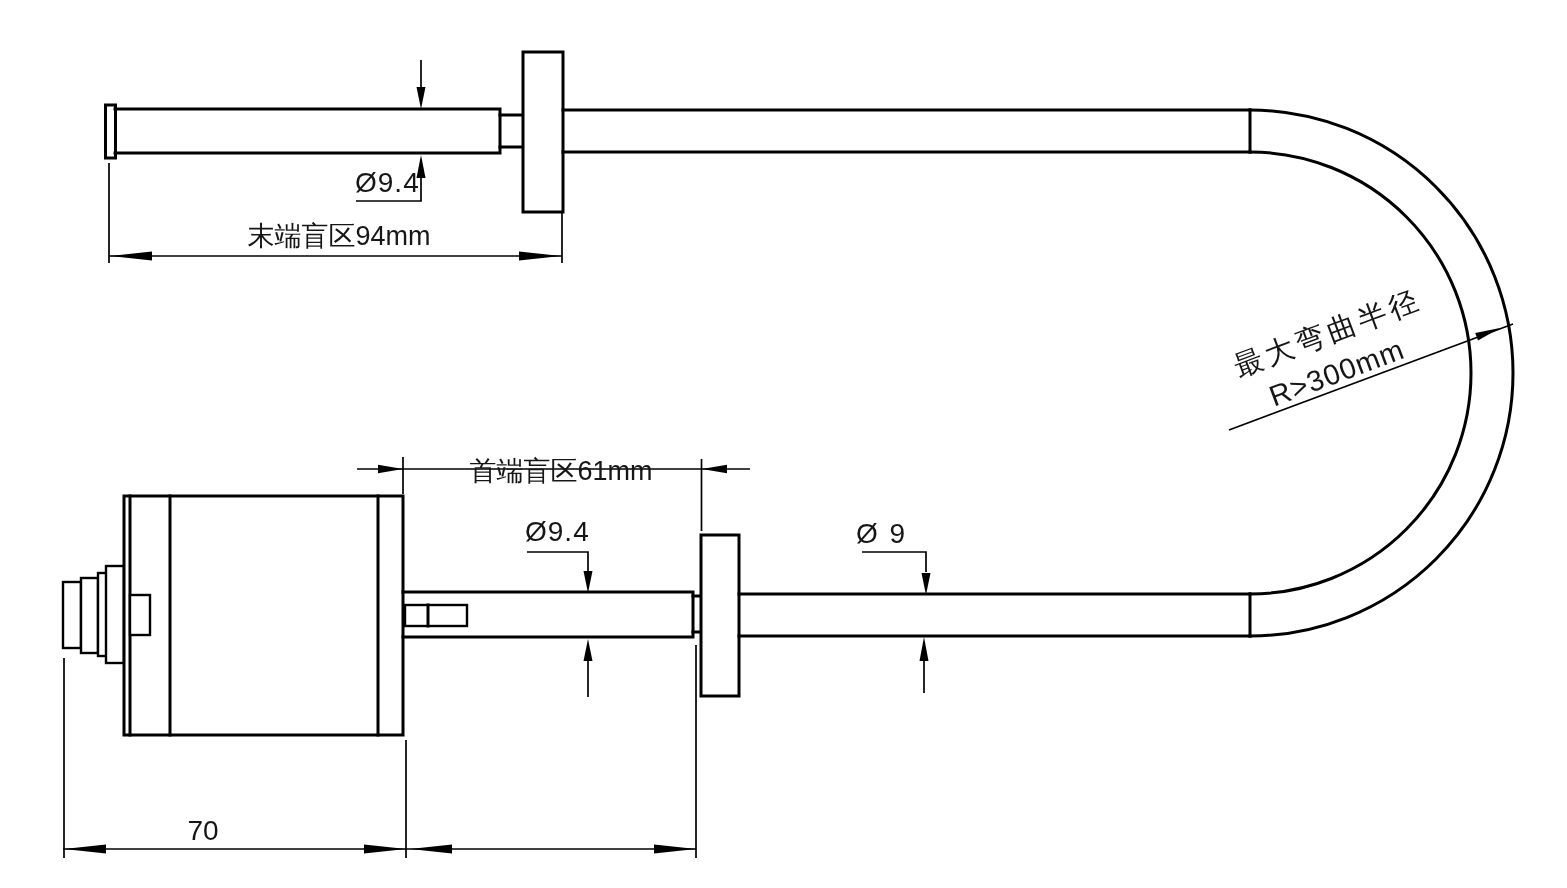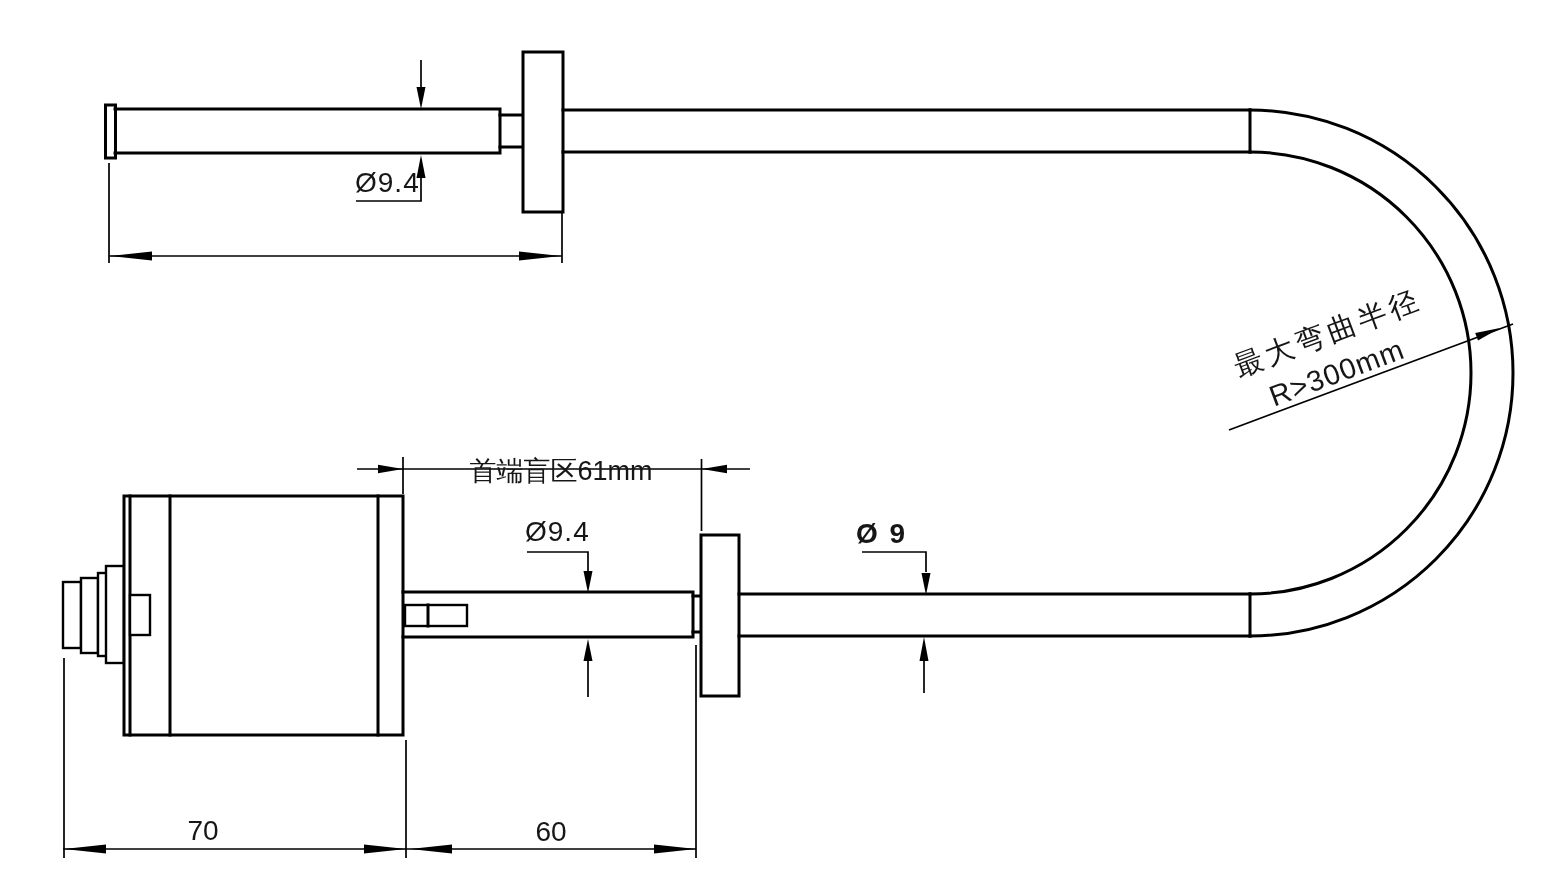--- a/index.html
+++ b/index.html
@@ -23,21 +23,21 @@
     position:absolute;
     color:#161616;
     white-space:nowrap;
     font-family:"Liberation Sans", sans-serif;
     user-select:none;
   }
   .lbl-end-blind   {left:234px;top:218px;width:210px;text-align:center;font-size:27px;}
   .lbl-dia-top     {left:355px;top:167px;font-size:28px;letter-spacing:1px;}
   .lbl-front-blind {left:450px;top:429px;width:222px;text-align:center;font-size:27px;margin-top:24px;}
   .lbl-dia-probe   {left:525px;top:516px;font-size:28px;letter-spacing:1px;}
-  .lbl-dia-flex    {left:856px;top:518px;font-size:28px;letter-spacing:2px;font-weight:bold;}
+  .lbl-dia-flex    {left:856px;top:518px;font-size:28px;letter-spacing:2px;}
   .lbl-70          {left:64px;top:815px;width:278px;text-align:center;font-size:28px;}
   .lbl-60          {left:406px;top:816px;width:290px;text-align:center;font-size:28px;}
   .lbl-bend-1,.lbl-bend-2{
     font-size:29px;
     transform:translate(-50%,-50%) rotate(-20.5deg);
   }
   .lbl-bend-1{left:1328px;top:334px;letter-spacing:4px;}
   .lbl-bend-2{left:1337px;top:373px;letter-spacing:1px;}
 </style>
 </head>
@@ -121,21 +121,21 @@
       <polygon class="ah" points="64,849 106,844.5 106,853.5"></polygon>
       <polygon class="ah" points="406,849 364,844.5 364,853.5"></polygon>
       <polygon class="ah" points="410,849 452,844.5 452,853.5"></polygon>
       <polygon class="ah" points="696,849 654,844.5 654,853.5"></polygon>
 
       <path class="dl" d="M1229,430 L1513,324"></path>
       <polygon class="ah" points="1500,328 1478,340.5 1475.2,333"></polygon>
     </g>
   </svg>
 
+  <div class="label lbl-end-blind">末端盲区94mm</div>
   <div class="label lbl-dia-top">Ø9.4</div>
   <div class="label lbl-front-blind">首端盲区61mm</div>
   <div class="label lbl-dia-probe">Ø9.4</div>
   <div class="label lbl-dia-flex">Ø 9</div>
   <div class="label lbl-70">70</div>
-  <div class="label lbl-60">60</div>
   <div class="label lbl-bend-1">最大弯曲半径</div>
   <div class="label lbl-bend-2">R&gt;300mm</div>
 </div>
 
 </body></html>

